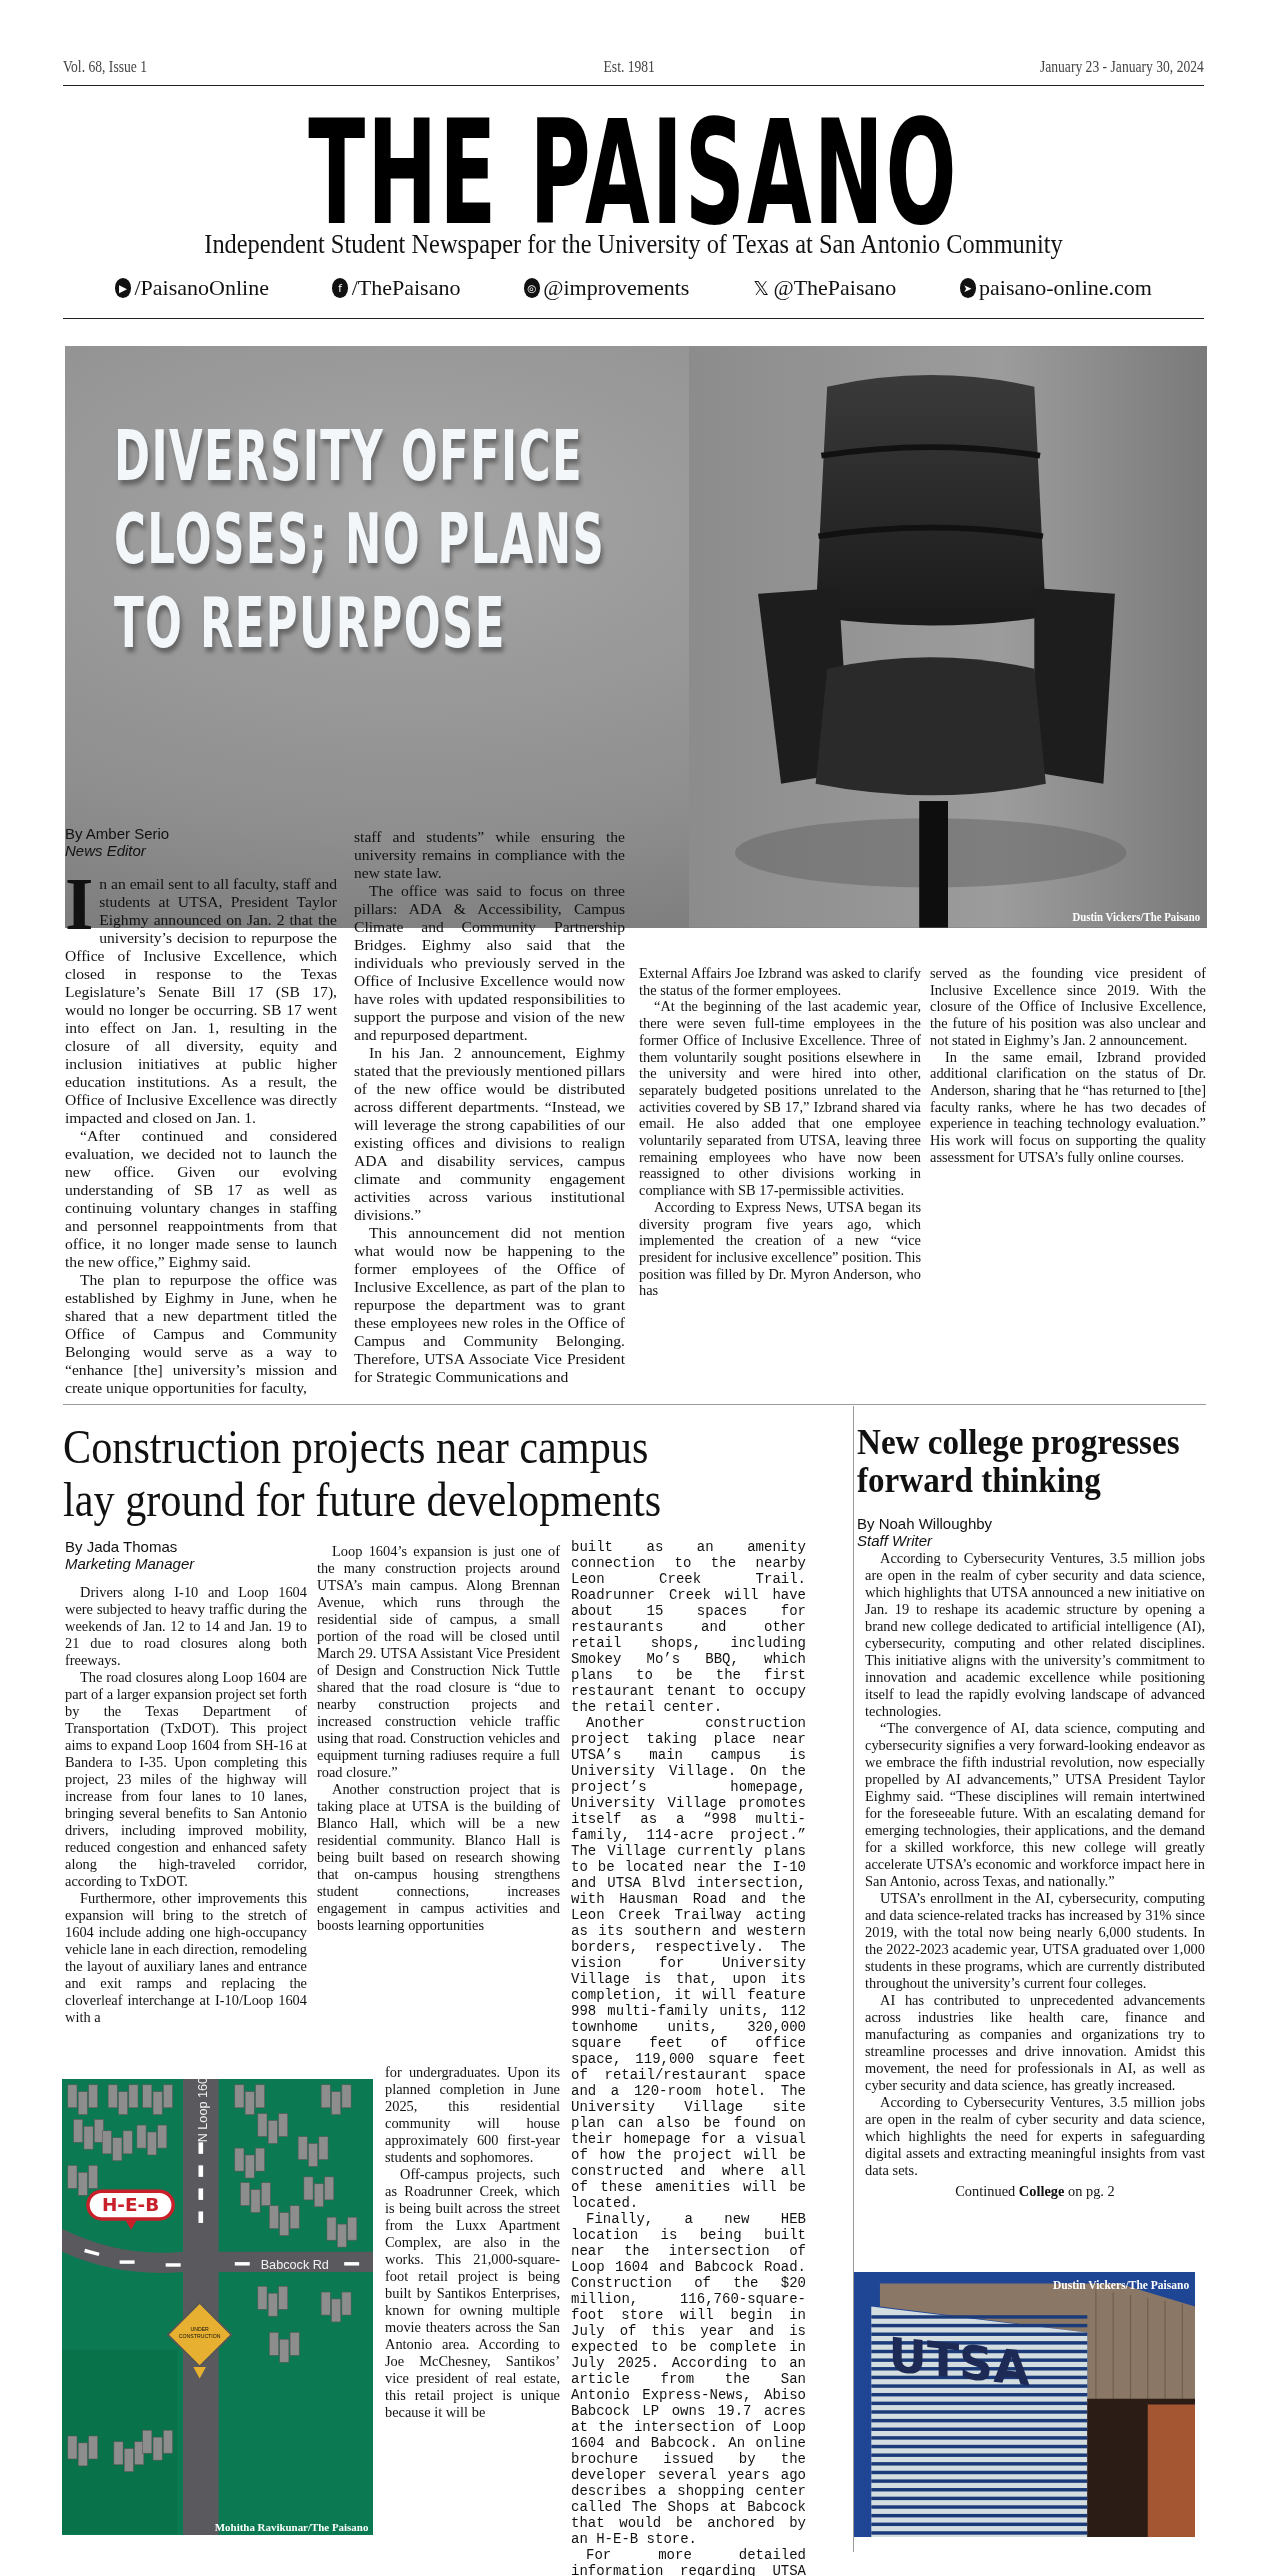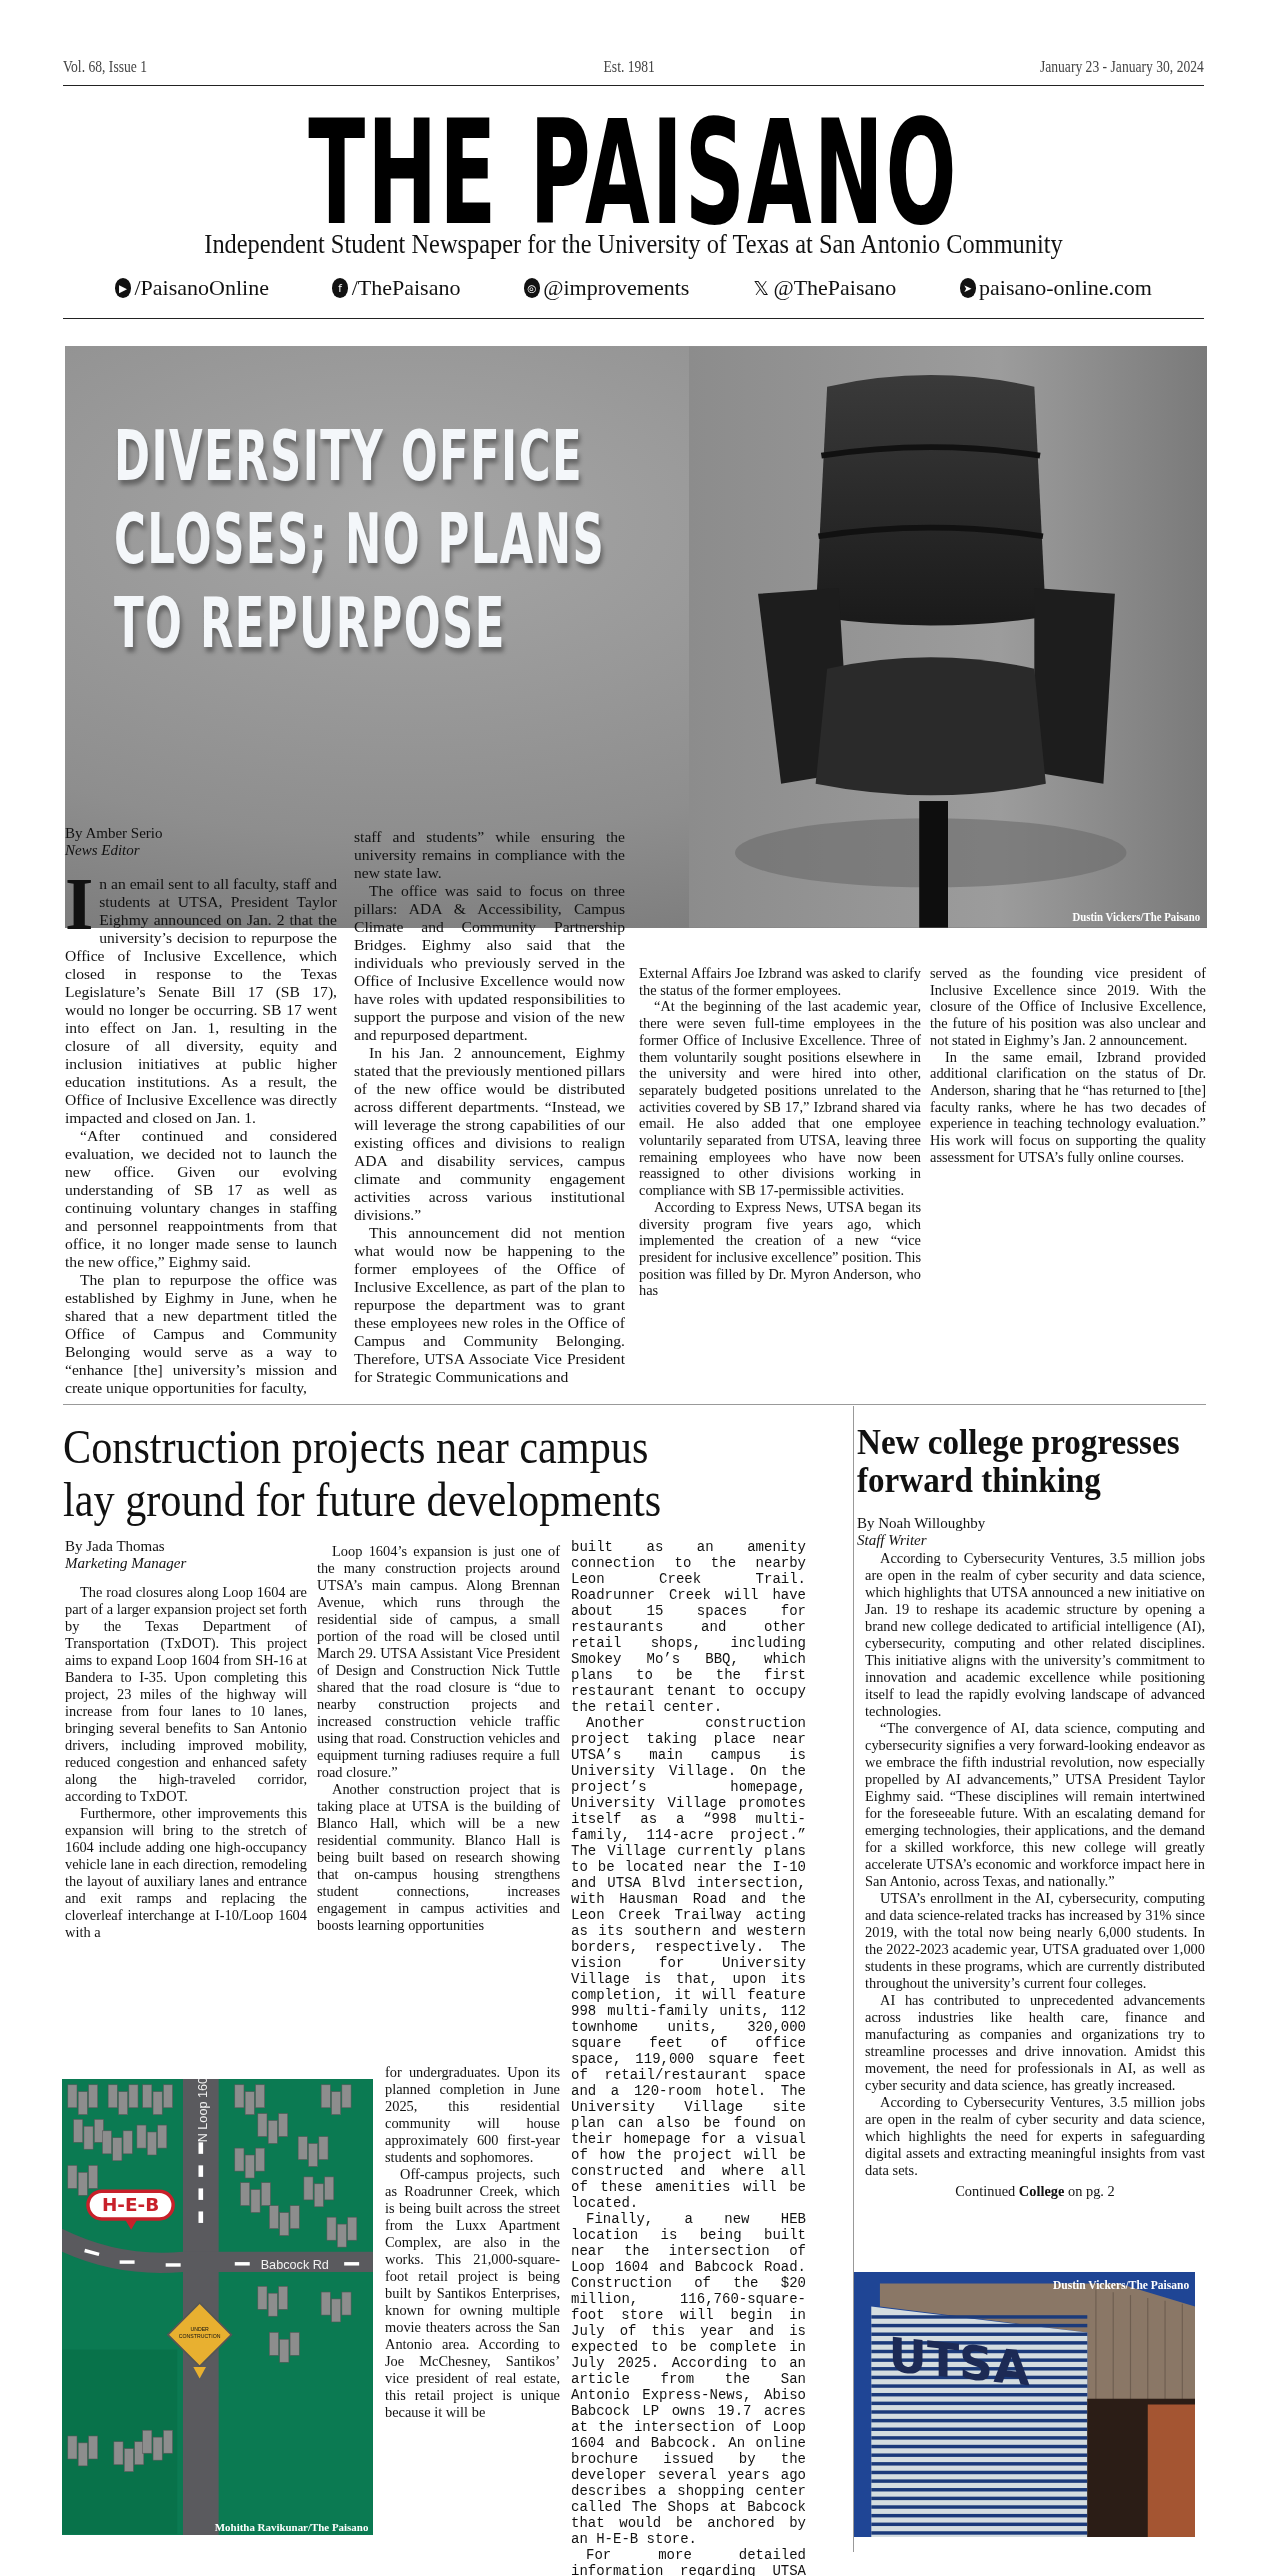--- a/index.html
+++ b/index.html
@@ -25,21 +25,21 @@
   #hero { top: 346px; left: 65px; width: 1142px; height: 582px; overflow: hidden;
     background: radial-gradient(ellipse at 30% 30%, #a6a6a6 0%, #8e8e8e 55%, #6a6a6a 100%); }
   #hero-title { left: 49px; top: 69px; width: 576px; color: #f4f7fa; font-family: "DejaVu Sans", sans-serif; font-weight: bold; font-size: 70px; line-height: 1.19; letter-spacing: 2.3px; transform: scaleX(0.62); transform-origin: left top; text-shadow: 3.5px 4.6px 5.8px rgba(0,0,0,0.35); width: 922px; }
   #chair { right: 0; top: 0; width: 518px; height: 582px; }
   #hero-credit { right: 7px; bottom: 3.5px; color: #fff; font-size: 12.7px; font-weight: bold; transform: scaleX(0.85); transform-origin: right; }
 
   
   .col { font-size: 15.6px; line-height: 18px; text-align: justify; hyphens: auto; }
   .col p { text-indent: 15px; }
   .col p.noindent { text-indent: 0; }
-  .byline { font-family: Liberation Serif, serif; font-size: 15px; line-height: 17.3px; }
+  .byline { font-family: Liberation Sans, sans-serif; font-size: 15px; line-height: 17.3px; }
   .byline .role { font-style: italic; display: block; }
   .dropcap { float: left; font-size: 73px; line-height: 55px; margin: 2.3px 5.8px 0 0; font-weight: bold; }
 
   #divider-h { top: 1404px; left: 63px; width: 1143px; height: 1.2px; background: #999; }
   #divider-v { top: 1406px; left: 853px; width: 1.2px; height: 1146px; background: #999; }
 
   #h-construction { left: 63px; top: 1420px; font-size: 48px; line-height: 53px; font-family: "Liberation Serif", serif; transform: scaleX(0.88); transform-origin: left top; width: 864px; }
   #h-college { left: 857px; top: 1423px; font-size: 36px; line-height: 38px; font-weight: bold; width: 369px; transform: scaleX(0.92); transform-origin: left top; }
 
   #map { left: 62px; top: 2079px; width: 311px; height: 456px; background: #0b7a52; overflow: hidden; }
@@ -141,20 +141,21 @@
 
 <div class="abs" id="h-construction">
   <div>Construction projects near campus</div>
   <div>lay ground for future developments</div>
 </div>
 <div class="abs byline" style="left:65px; top:1538px;">
   <span>By Jada Thomas</span>
   <span class="role">Marketing Manager</span>
 </div>
 <div class="abs col" style="left:65px; top:1584px; width:242px; font-size:14.4px; line-height:17px;">
+  <p>Drivers along I-10 and Loop 1604 were subjected to heavy traffic during the weekends of Jan. 12 to 14 and Jan. 19 to 21 due to road closures along both freeways.</p>
   <p>The road closures along Loop 1604 are part of a larger expansion project set forth by the Texas Department of Transportation (TxDOT). This project aims to expand Loop 1604 from SH-16 at Bandera to I-35. Upon completing this project, 23 miles of the highway will increase from four lanes to 10 lanes, bringing several benefits to San Antonio drivers, including improved mobility, reduced congestion and enhanced safety along the high-traveled corridor, according to TxDOT.</p>
   <p>Furthermore, other improvements this expansion will bring to the stretch of 1604 include adding one high-occupancy vehicle lane in each direction, remodeling the layout of auxiliary lanes and entrance and exit ramps and replacing the cloverleaf interchange at I-10/Loop 1604 with a</p>
 </div>
 <div class="abs col" style="left:317px; top:1543px; width:243px; font-size:14.4px; line-height:17px;">
   <p>Loop 1604’s expansion is just one of the many construction projects around UTSA’s main campus. Along Brennan Avenue, which runs through the residential side of campus, a small portion of the road will be closed until March 29. UTSA Assistant Vice President of Design and Construction Nick Tuttle shared that the road closure is “due to nearby construction projects and increased construction vehicle traffic using that road. Construction vehicles and equipment turning radiuses require a full road closure.”</p>
   <p>Another construction project that is taking place at UTSA is the building of Blanco Hall, which will be a new residential community. Blanco Hall is being built based on research showing that on-campus housing strengthens student connections, increases engagement in campus activities and boosts learning opportunities</p>
 </div>
 <div class="abs col" style="left:385px; top:2064px; width:175px; font-size:14.4px; line-height:17px;">
   <p class="noindent">for undergraduates. Upon its planned completion in June 2025, this residential community will house approximately 600 first-year students and sophomores.</p>
   <p>Off-campus projects, such as Roadrunner Creek, which is being built across the street from the Luxx Apartment Complex, are also in the works. This 21,000-square-foot retail project is being built by Santikos Enterprises, known for owning multiple movie theaters across the San Antonio area. According to Joe McChesney, Santikos’ vice president of real estate, this retail project is unique because it will be</p>

